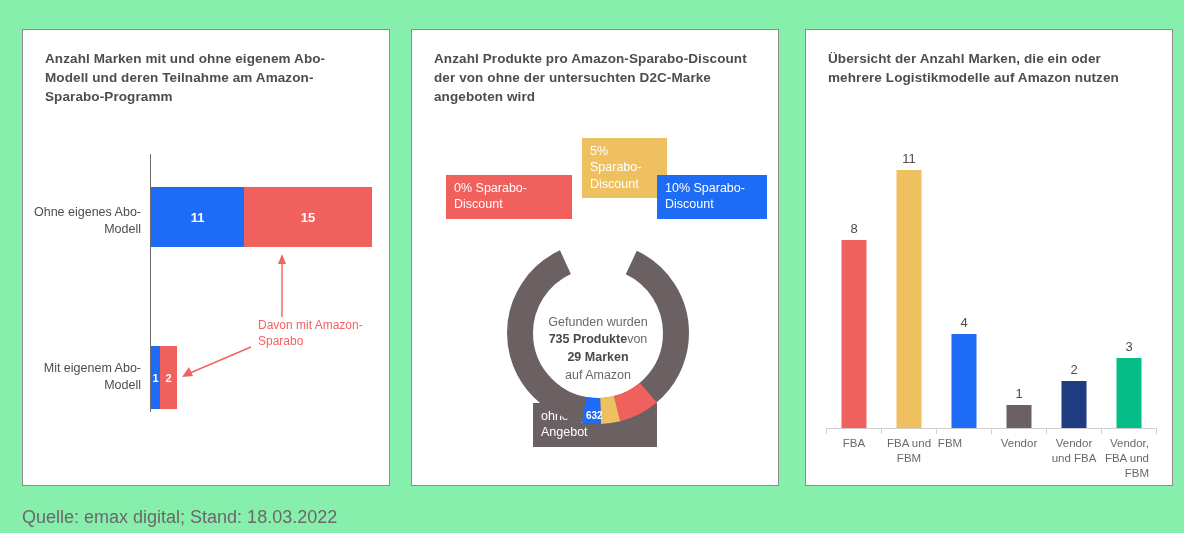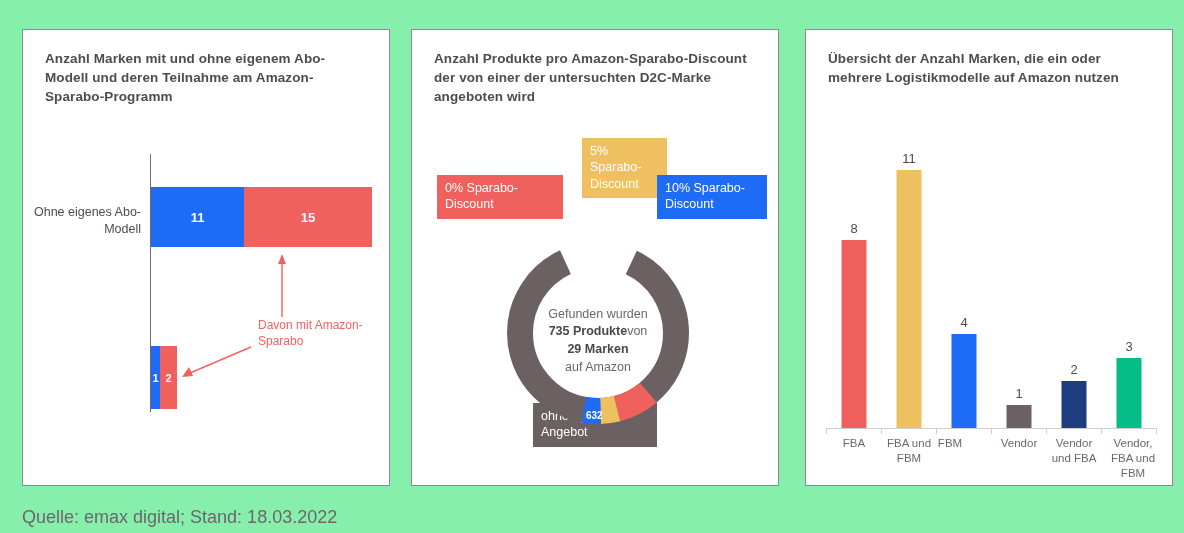--- a/index.html
+++ b/index.html
@@ -95,28 +95,28 @@
   
   .callout {
     position: absolute;
     color: #ffffff;
     font-size: 12.5px;
     line-height: 1.3;
     padding: 5px 8px 6px 8px;
     font-weight: normal;
   }
   #co-5   { left: 170px; top: 108px; width: 85px;  background: #EFC05F; }
-  #co-0   { left: 25px;  top: 145px; width: 126px; background: #F0605D; }
+  #co-0   { left: 34px;  top: 145px; width: 126px; background: #F0605D; }
   #co-10  { left: 245px; top: 145px; width: 110px; background: #1E6BF5; }
   #co-ohne{ left: 121px; top: 373px; width: 124px; background: #6B6163; }
 
   .donut-wrap { position: absolute; left: 86px; top: 203px; width: 200px; height: 200px; }
   .donut-center {
     position: absolute;
-    left: 0; top: 8px;
+    left: 0; top: 16px;
     width: 200px; height: 200px;
     display: flex;
     flex-direction: column;
     align-items: center;
     justify-content: center;
     font-size: 12.5px;
     line-height: 1.42;
     color: #6d6769;
     text-align: center;
   }
@@ -189,39 +189,40 @@
     <div class="panel-title">Anzahl Marken mit und ohne eigenem Abo-Modell und deren Teilnahme am Amazon-Sparabo-Programm</div>
 
     <div class="c1-axis"></div>
 
     <div class="c1-cat" id="c1-cat-1">Ohne eigenes Abo-Modell</div>
     <div class="c1-row" id="c1-row-1" style="width:221px;">
       <div class="c1-bar" style="left:0px; width:93px; background:#1E6BF5;">11</div>
       <div class="c1-bar" style="left:93px; width:128px; background:#F0605D;">15</div>
     </div>
 
+    <div class="c1-cat" id="c1-cat-2">Mit eigenem Abo-Modell</div>
     <div class="c1-row" id="c1-row-2" style="width:26px;">
       <div class="c1-bar small-label" style="left:0px; width:9px; background:#1E6BF5;">1</div>
       <div class="c1-bar small-label" style="left:9px; width:17px; background:#F0605D;">2</div>
     </div>
 
     <div class="c1-annot">Davon mit Amazon-Sparabo</div>
 
     <svg class="c1-arrows" viewBox="0 0 368 457">
 
       <line x1="259" y1="287" x2="259" y2="232" stroke="#F4625F" stroke-width="1.4"></line>
       <polygon points="259,224 255,234 263,234" fill="#F4625F"></polygon>
 
       <line x1="228" y1="317" x2="167" y2="343" stroke="#F4625F" stroke-width="1.4"></line>
       <polygon points="159,347 170,346 166,337" fill="#F4625F"></polygon>
     </svg>
   </div>
 
   <div class="panel" id="panel-2">
-    <div class="panel-title">Anzahl Produkte pro Amazon-Sparabo-Discount der von einer der untersuchten D2C-Marke angeboten wird</div>
+    <div class="panel-title">Anzahl Produkte pro Amazon-Sparabo-Discount der von ohne der untersuchten D2C-Marke angeboten wird</div>
 
     <div class="callout" id="co-5">5% Sparabo-Discount</div>
     <div class="callout" id="co-0">0% Sparabo-Discount</div>
     <div class="callout" id="co-10">10% Sparabo-Discount</div>
     <div class="callout" id="co-ohne">ohne Sparabo-Angebot</div>
 
     <div class="donut-wrap">
       <svg viewBox="0 0 200 200" width="200" height="200">
 
         <g transform="rotate(-90 100 100)">
@@ -298,18 +299,18 @@
     <div class="c3-tick" style="left:185px;"></div>
     <div class="c3-tick" style="left:240px;"></div>
     <div class="c3-tick" style="left:295px;"></div>
     <div class="c3-tick" style="left:350px;"></div>
 
     <div class="c3-catlabel" style="left:20px;">FBA</div>
     <div class="c3-catlabel" style="left:75px;">FBA und FBM</div>
     <div class="c3-catlabel" style="left:116px;">FBM</div>
     <div class="c3-catlabel" style="left:185px;">Vendor</div>
     <div class="c3-catlabel" style="left:240px;">Vendor und FBA</div>
-    <div class="c3-catlabel" style="left:299px;">Vendor, FBA und FBM</div>
+    <div class="c3-catlabel" style="left:287px;text-align:right;">Vendor, FBA und FBM</div>
   </div>
 
   <div class="footer">Quelle: emax digital; Stand: 18.03.2022</div>
 
 </div>
 
 </body></html>

